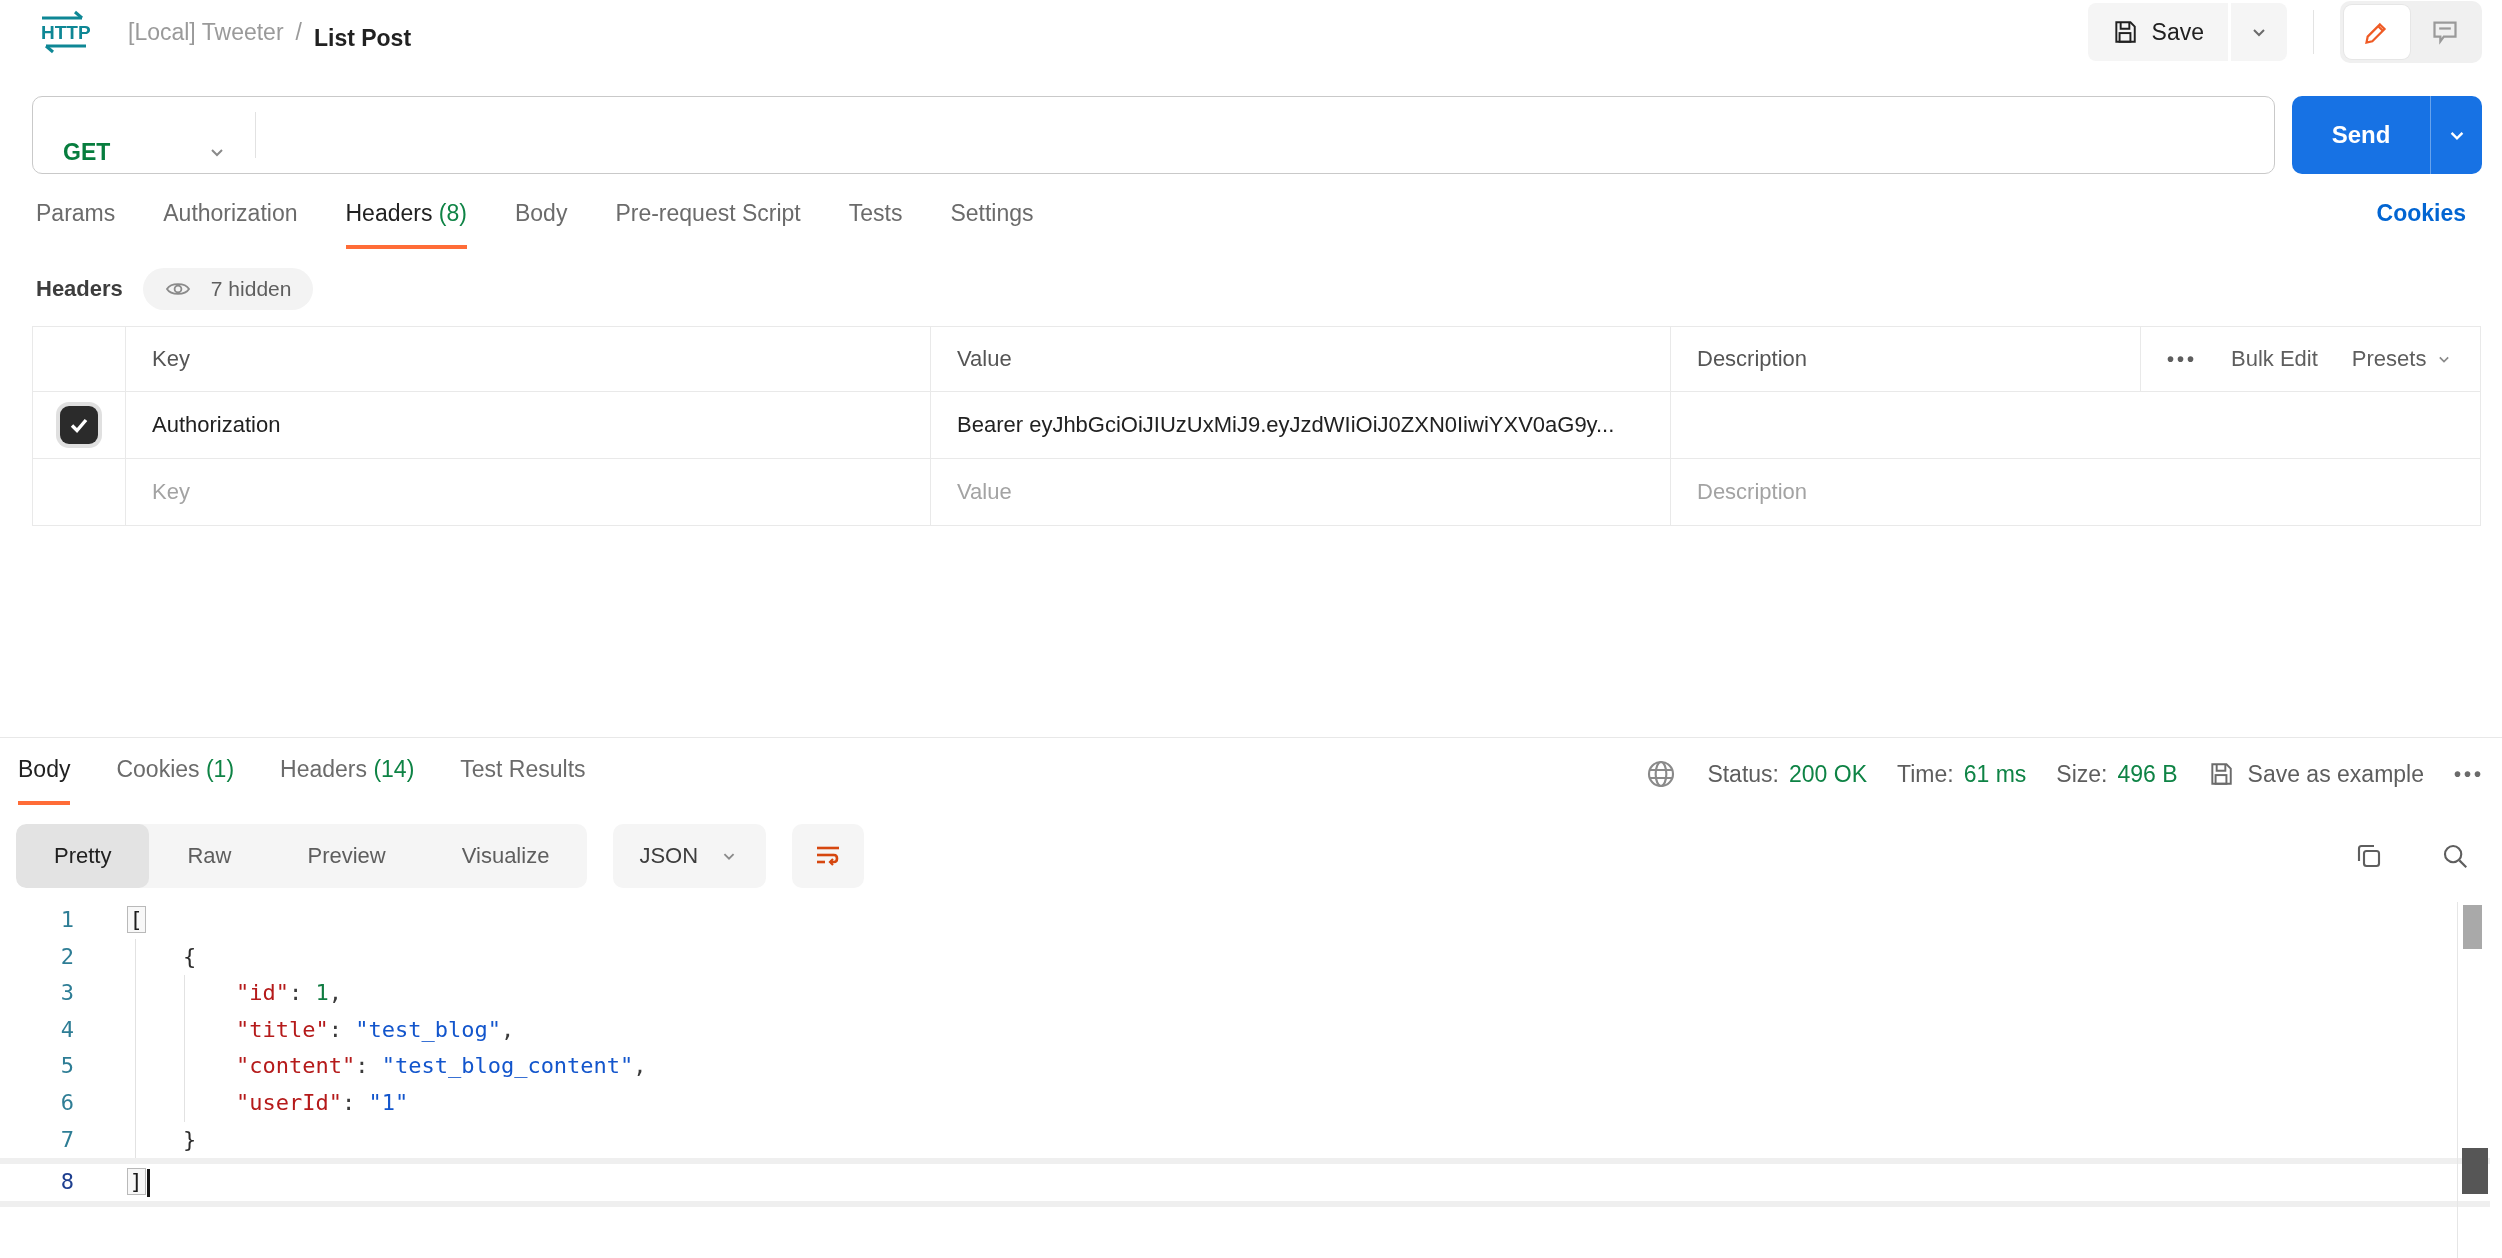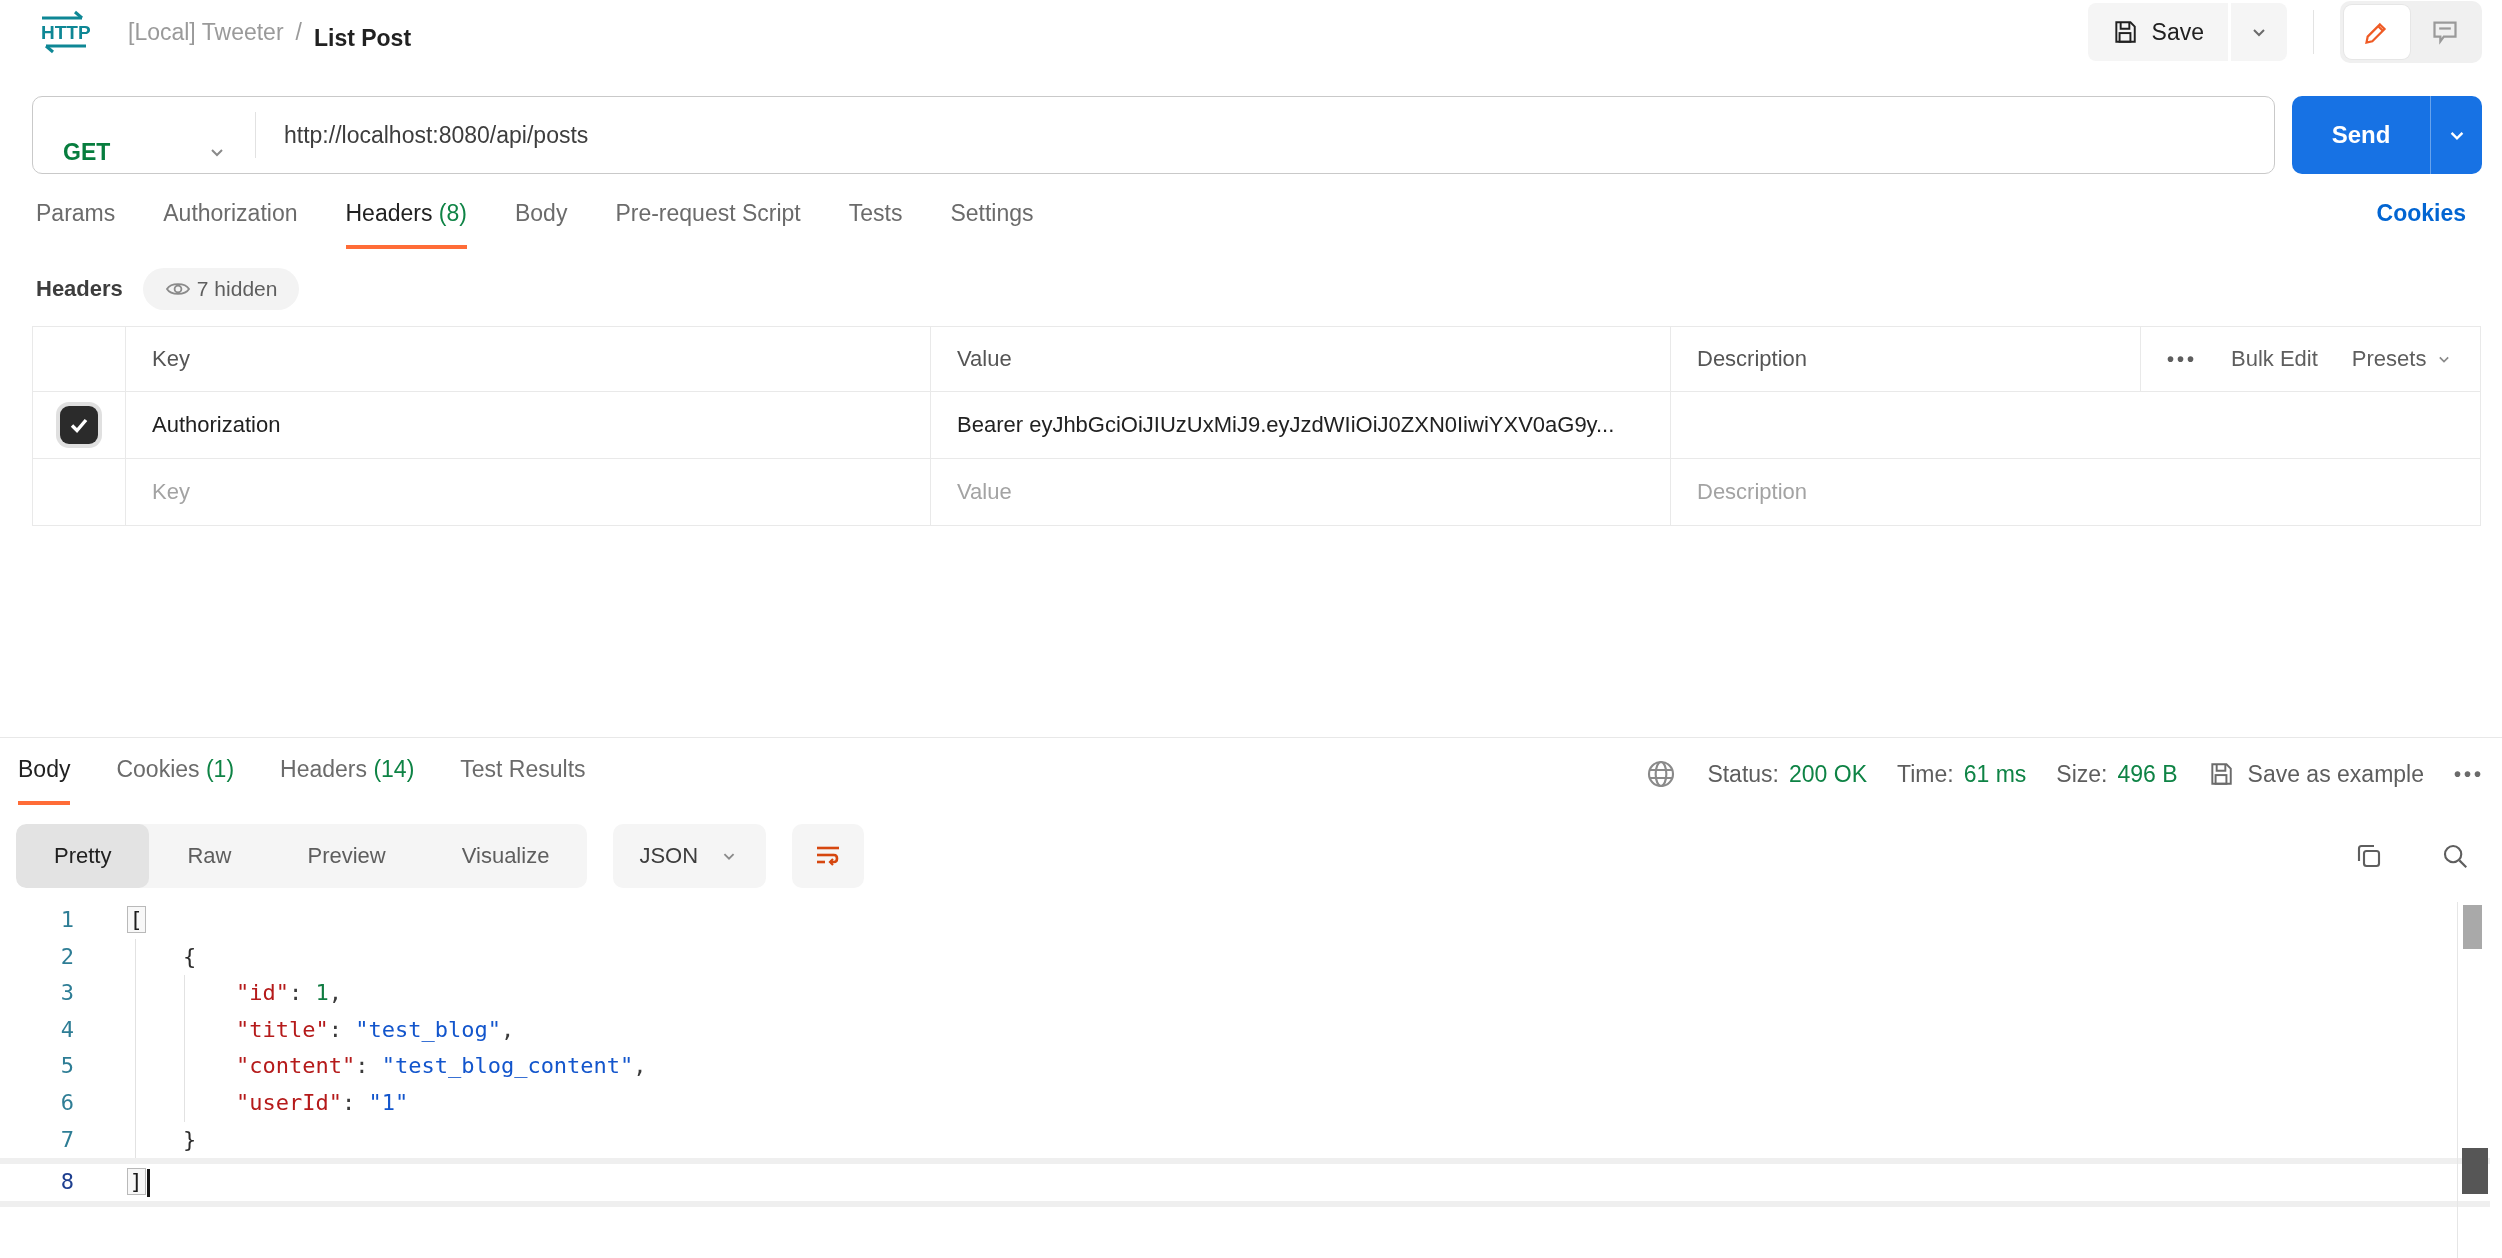--- a/index.html
+++ b/index.html
@@ -36,21 +36,21 @@
   
   .req-tabs { position:absolute; top:200px; left:36px; right:36px; display:flex; align-items:flex-start; gap:48px; font-size:23px; color:#6b6b6b; }
   .tab { padding-bottom:18px; cursor:pointer; white-space:nowrap; }
   .tab.active { color:#212121; border-bottom:4px solid #ff6c37; }
   .tab .count { color:#0e8345; }
   .cookies-link { margin-left:auto; color:#0265d2; font-weight:700; cursor:pointer; }
 
   
   .headers-head { position:absolute; top:268px; left:36px; display:flex; align-items:center; gap:20px; }
   .headers-title { font-size:22px; font-weight:700; color:#3d3d3d; }
-  .hidden-pill { display:flex; align-items:center; gap:6px; background:#f3f3f3; border-radius:999px; padding:9px 22px; font-size:21px; color:#5e5e5e; cursor:pointer; }
+  .hidden-pill { display:flex; align-items:center; gap:20px; background:#f3f3f3; border-radius:999px; padding:9px 22px; font-size:21px; color:#5e5e5e; cursor:pointer; }
 
   .kv-table { position:absolute; top:326px; left:32px; width:2448px; border-collapse:collapse; table-layout:fixed; font-size:22px; }
   .kv-table td { border:1px solid #e9e9e9; padding:0 26px; height:64px; background:#fff; overflow:hidden; white-space:nowrap; }
   .kv-table tr.data-row td { height:67px; }
   .col-check { width:93px; }
   .col-key { width:805px; }
   .col-value { width:740px; }
   .col-desc { width:470px; }
   .col-actions { width:340px; }
   .th-text { color:#555; }
@@ -178,21 +178,20 @@
     <div class="request-bar">
       <div class="method-select">
         <span class="method-label">GET</span>
         <span>
           <svg width="24" height="24" viewBox="0 0 24 24" fill="none" stroke="#8a8a8a" stroke-width="2">
               <polyline points="7 10 12 15 17 10"></polyline>
             </svg>
         </span>
       </div>
       <div class="bar-divider"></div>
-      <div class="url-input">http://localhost:8080/api/posts</div>
     </div>
     <div class="send-group">
       <button class="btn-send">Send</button>
       <button class="btn-send-caret">
         <span>
           <svg width="26" height="26" viewBox="0 0 24 24" fill="none" stroke="#ffffff" stroke-width="2.2">
               <polyline points="7 10 12 15 17 10"></polyline>
             </svg>
         </span>
       </button>

